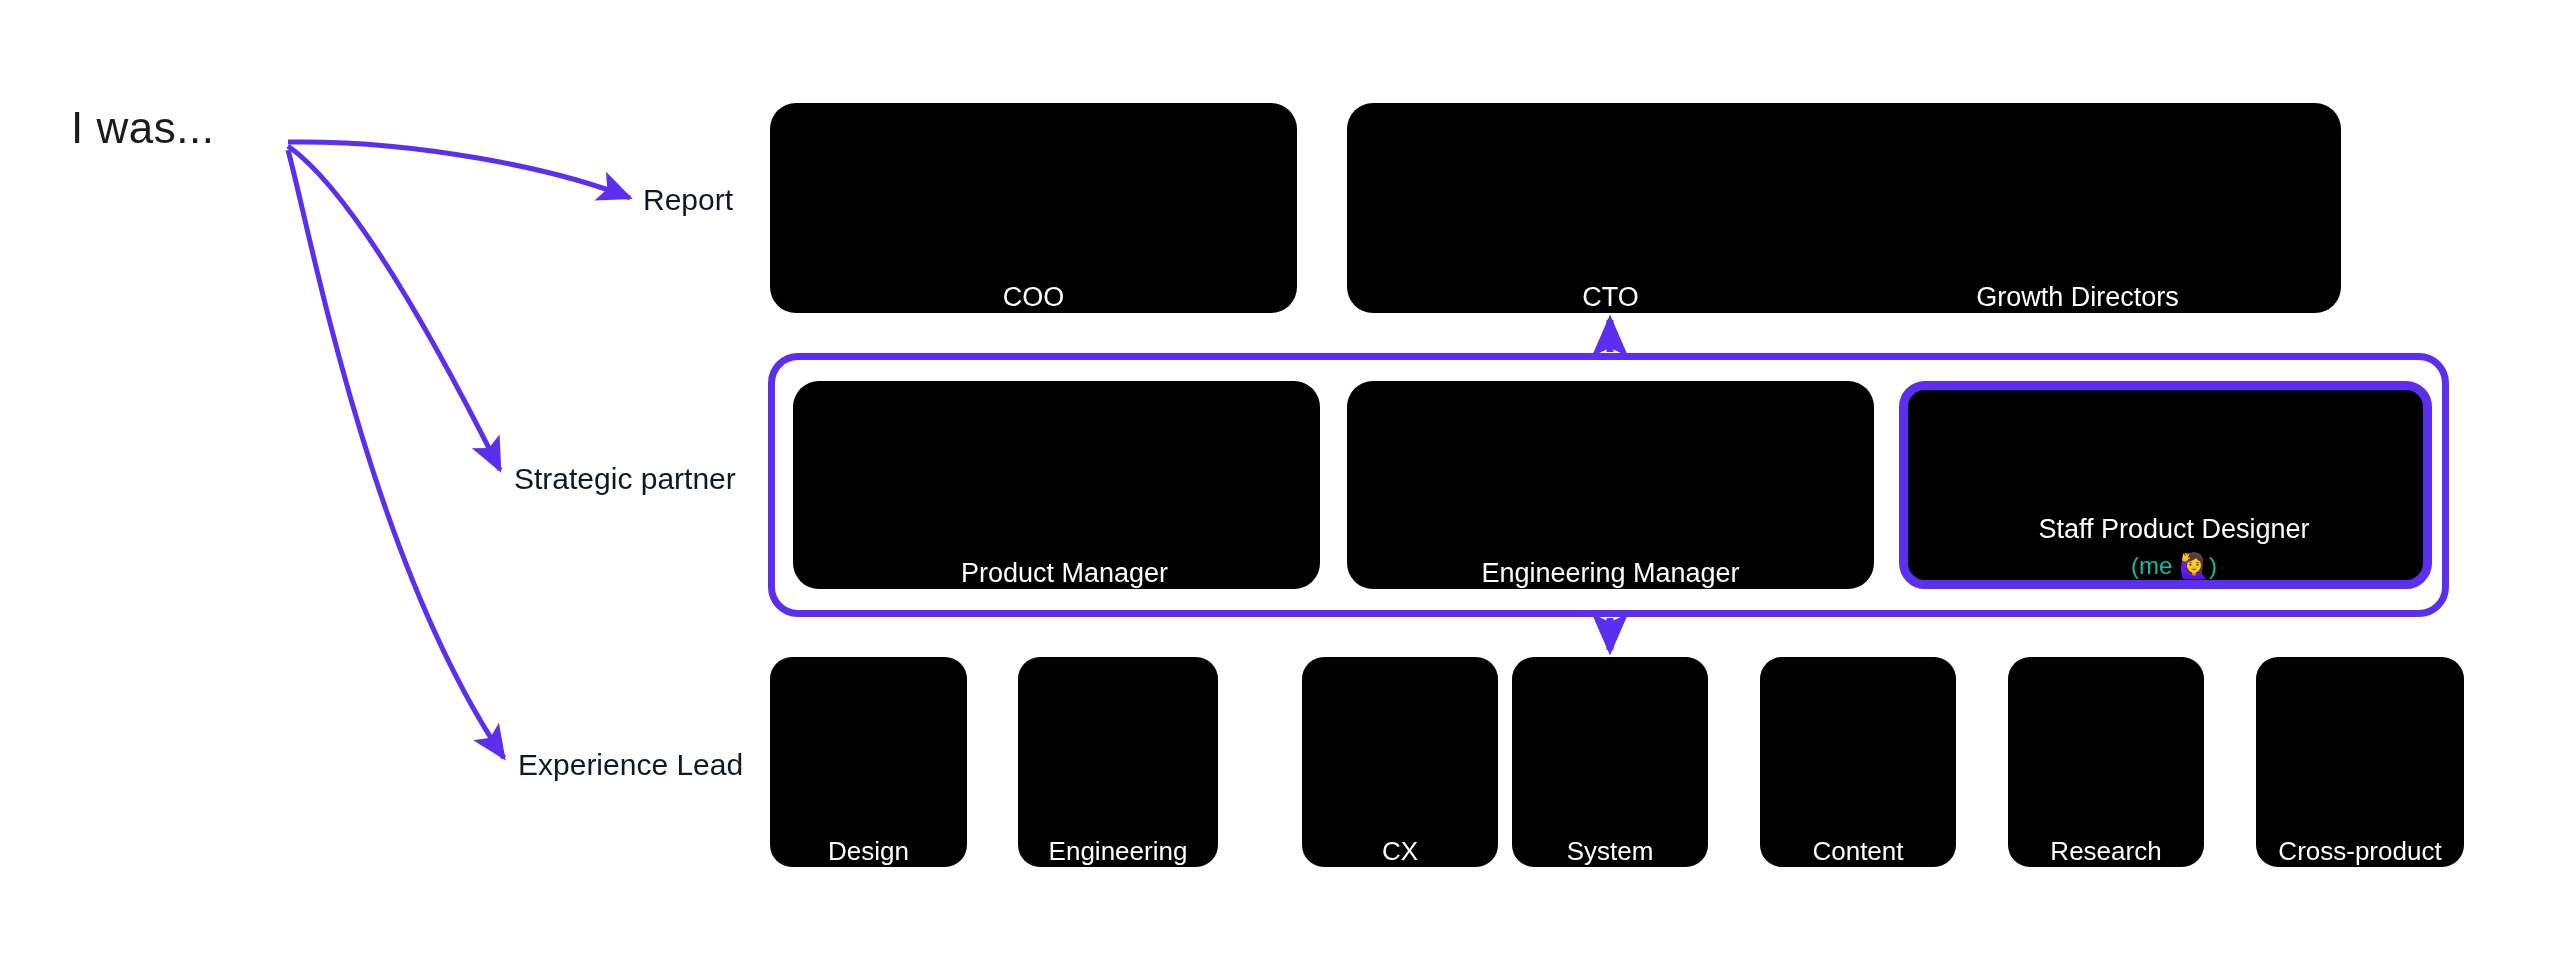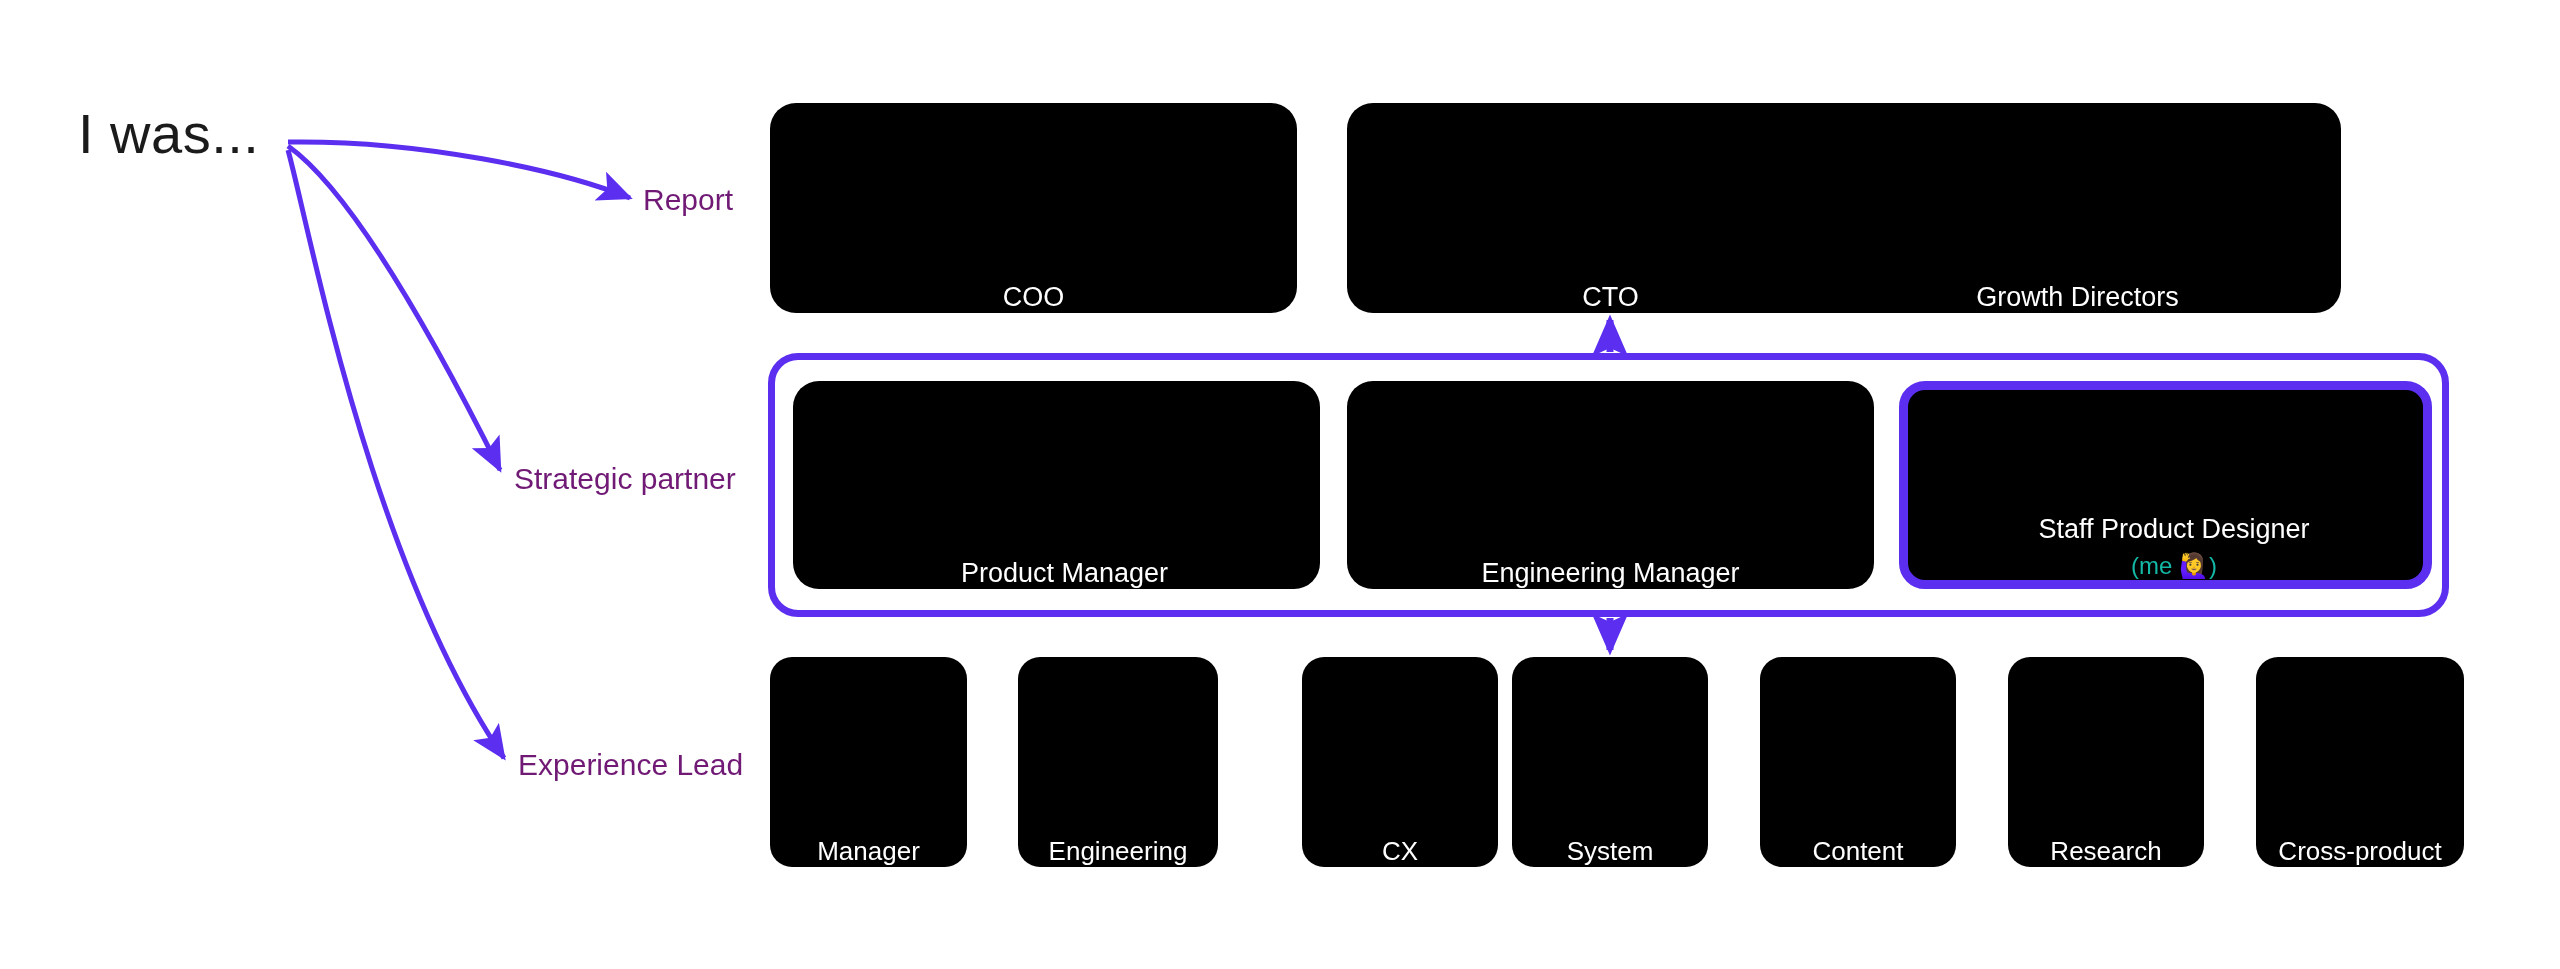--- a/index.html
+++ b/index.html
@@ -11,33 +11,33 @@
     position:relative;
   }
   #stage{position:absolute;left:0;top:0;width:2560px;height:969px;}
 
   
   #arrows{position:absolute;left:0;top:0;width:2560px;height:969px;pointer-events:none;}
 
   
   .caption{
     position:absolute;
-    left:78px; top:106px;
-    font-size:56px;
+    left:71px; top:106px;
+    font-size:44px;
     line-height:1;
     color:#1b1b1b;
     letter-spacing:0.5px;
     white-space:nowrap;
   }
 
   
   .arrow-label{
     position:absolute;
     font-size:30px;
-    color:#701a75;
+    color:#0f172a;
     white-space:nowrap;
     line-height:1;
   }
   #label-report{left:643px; top:185px;}
   #label-strategic{left:514px; top:464px;}
   #label-experience{left:518px; top:750px;}
 
   
   .node{
     position:absolute;
@@ -147,21 +147,21 @@
       <span class="node-title">Engineering Manager</span>
     </div>
     <div class="node" id="node-spd">
       <span class="node-title">Staff Product Designer</span>
       <span class="node-sub">(me 🙋‍♀️)</span>
     </div>
   </div>
 
   <div id="row-bottom">
     <div class="node" id="node-design">
-      <span class="node-title">Manager</span>
+      <span class="node-title">Design</span>
     </div>
     <div class="node" id="node-engineering">
       <span class="node-title">Engineering</span>
     </div>
     <div class="node" id="node-cx">
       <span class="node-title">CX</span>
     </div>
     <div class="node" id="node-system">
       <span class="node-title">System</span>
     </div>

